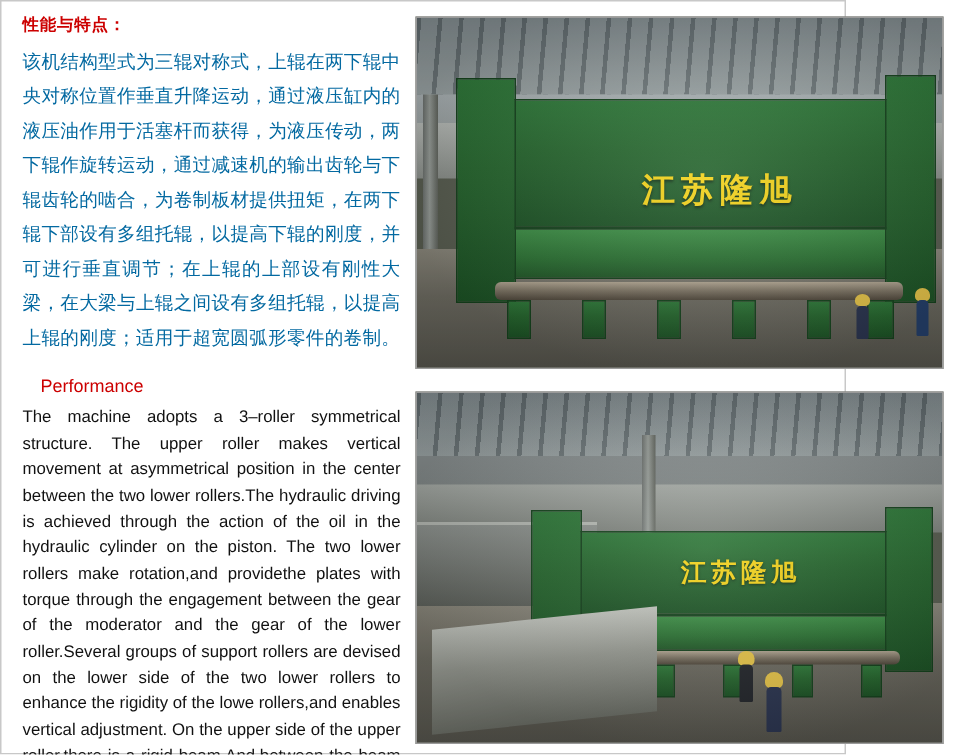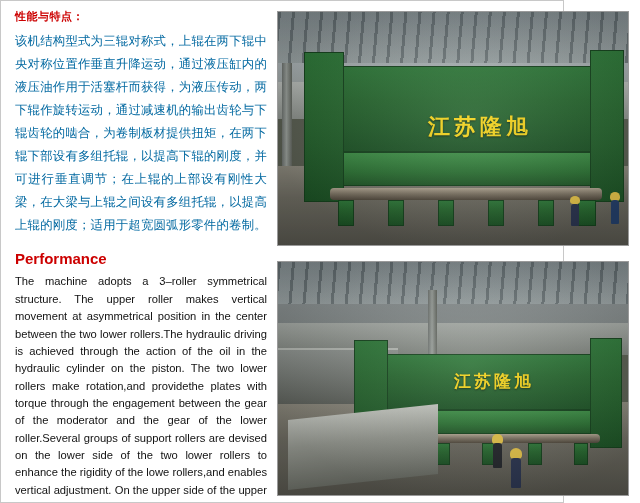--- a/index.html
+++ b/index.html
@@ -38,23 +38,23 @@
   .heading {
     color: #cc0000;
     font-weight: bold;
     font-size: 11px;
     letter-spacing: 0.5px;
     margin: 0 0 6px 0;
     font-family: "DejaVu Sans", sans-serif;
   }
   .heading-en {
     color: #cc0000;
-    font-weight: bold;
-    font-size: 15px;
-    margin: 14px 0 6px 0;
+    font-weight: normal;
+    font-size: 12px;
+    margin: 14px 0 6px 12px;
     font-family: "Liberation Sans", sans-serif;
   }
   .cn-body {
     color: #0369a1;
     font-size: 12.4px;
     line-height: 1.85;
     text-align: justify;
     font-family: "DejaVu Sans", sans-serif;
     margin: 0;
     letter-spacing: 0.2px;

